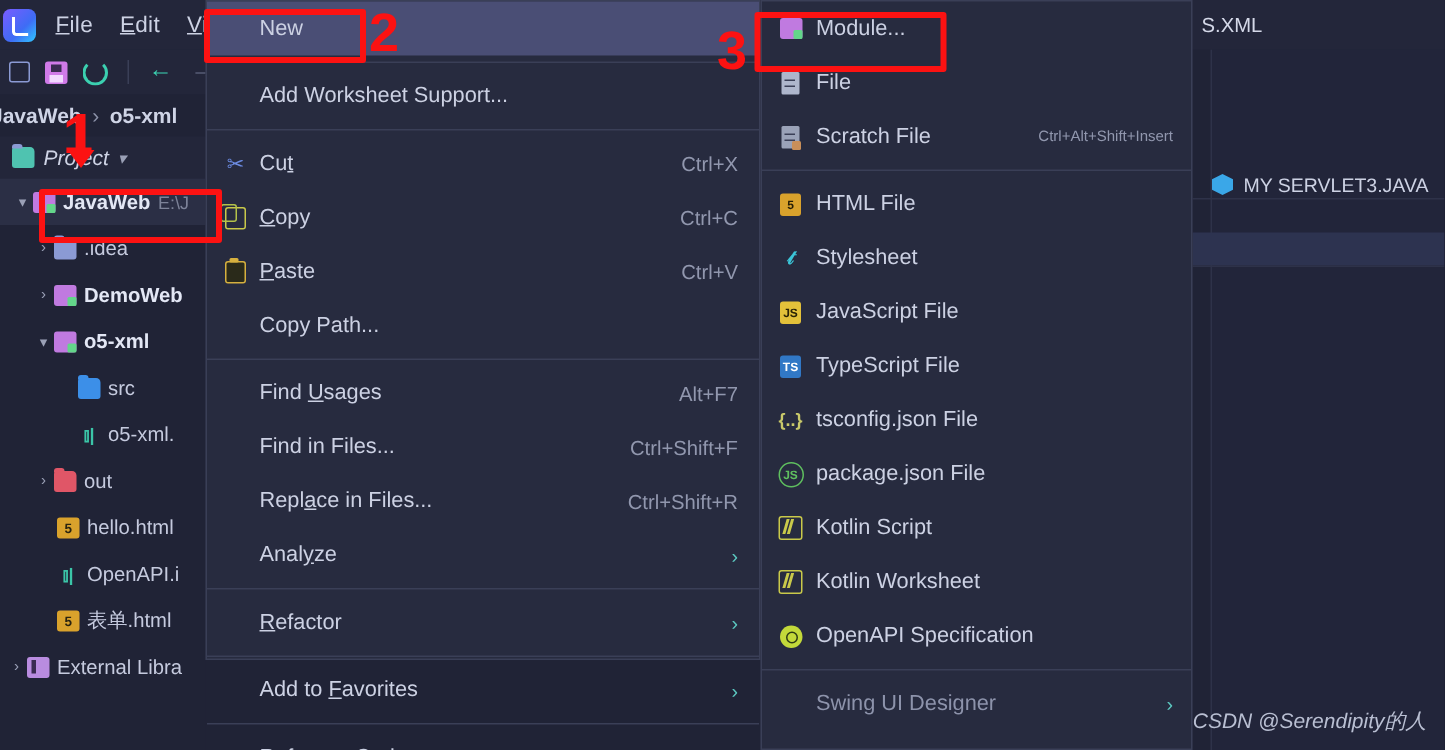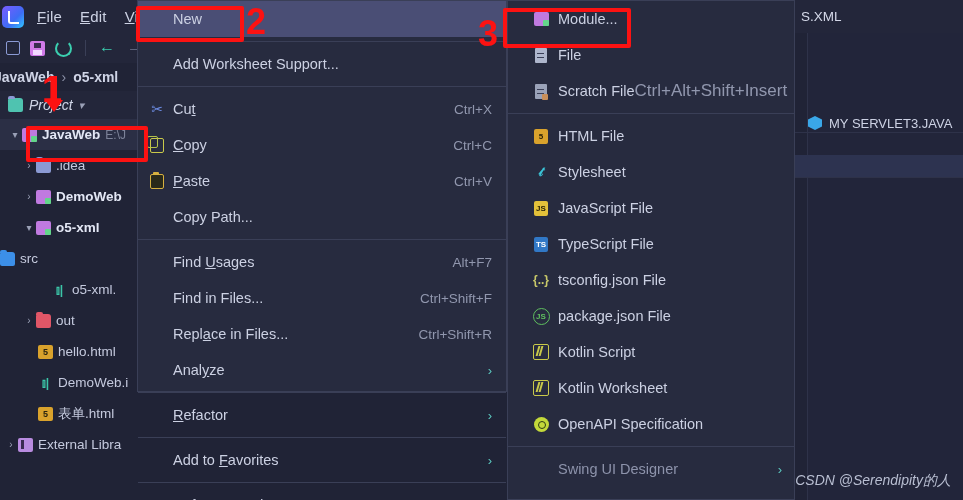--- a/index.html
+++ b/index.html
@@ -107,21 +107,21 @@
     position:absolute;left:808px;top:110px;width:155px;height:26px;
     display:flex;align-items:center;gap:7px;color:#cdd2e4;font-size:13px;
   }
   .ic-cube{
     width:14px;height:14px;background:#3aa7e8;flex:0 0 auto;
     clip-path:polygon(50% 0%,100% 25%,100% 75%,50% 100%,0% 75%,0% 25%);
   }
 
   
   .ctxmenu{
-    position:absolute;left:137px;top:0px;width:370px;height:392px;
+    position:absolute;left:137px;top:0px;width:370px;height:440px;
     background:#272b3f;border:1px solid #3a3f57;box-sizing:border-box;
     color:#ccd1e3;font-size:14.5px;
   }
   .mrow{
     height:36px;display:flex;align-items:center;padding:0 14px 0 10px;position:relative;
   }
   .mrow.hl{background:#4a4e75;}
   .m-ic{width:18px;flex:0 0 auto;display:flex;align-items:center;justify-content:center;}
   .m-label{margin-left:7px;white-space:nowrap;}
   .m-label u{text-decoration:underline;}
@@ -134,24 +134,24 @@
   .ic-copy:before{content:"";position:absolute;left:-4px;top:-3px;width:9px;height:10px;border:1.6px solid #b3c24a;border-radius:2px;}
   .ic-paste{width:12px;height:13px;border:1.6px solid #d6b03f;border-radius:2px;position:relative;background:#2a2a1a;}
   .ic-paste:before{content:"";position:absolute;left:2px;top:-3px;width:6px;height:3px;background:#d6b03f;border-radius:1px;}
 
   
   .submenu{
     position:absolute;left:507px;top:0px;width:288px;height:500px;
     background:#272b3f;border:1px solid #3a3f57;box-sizing:border-box;
     color:#ccd1e3;font-size:14.5px;
   }
-  .srow{height:36px;display:flex;align-items:center;padding:0 12px 0 24px;}
+  .srow{height:36px;display:flex;align-items:center;padding:0 12px 0 10px;}
   .s-ic{width:18px;height:16px;flex:0 0 auto;display:flex;align-items:center;justify-content:center;}
   .s-label{margin-left:8px;white-space:nowrap;}
-  .s-key{margin-left:auto;color:#9197ae;font-size:17px;}
+  .s-key{margin-left:auto;color:#9197ae;font-size:10px;}
   .s-arrow{margin-left:auto;color:#5cc8c0;font-size:13px;}
 
   .ic-file{width:12px;height:15px;background:#aeb6cc;border-radius:1px;position:relative;}
   .ic-file:after{content:"";position:absolute;left:2px;top:5px;width:7px;height:1.5px;background:#3a3f57;box-shadow:0 4px 0 #3a3f57;}
   .ic-file.scratch{background:#9aa2b8;}
   .ic-file.scratch:before{content:"";position:absolute;right:-1px;bottom:-1px;width:6px;height:6px;background:#c98f5a;border-radius:1px;}
   .ic-dir{width:14px;height:11px;background:#8b9ad4;border-radius:2px;position:relative;}
   .ic-dir:before{content:"";position:absolute;left:0;top:-2px;width:6px;height:3px;background:#8b9ad4;border-radius:2px 2px 0 0;}
   .badge{
     width:14px;height:15px;border-radius:2px;display:flex;align-items:center;justify-content:center;
@@ -241,40 +241,40 @@
     <div class="trow" style="padding-left:22px;">
       <span class="arrow">›</span>
       <span class="ic ic-mod"></span>
       <span class="tname bold">DemoWeb</span>
     </div>
     <div class="trow" style="padding-left:22px;">
       <span class="arrow">▾</span>
       <span class="ic ic-mod"></span>
       <span class="tname bold">o5-xml</span>
     </div>
-    <div class="trow" style="align-items:center;">
+    <div class="trow" style="padding-left:52px;align-items:center;">
       <span class="ic ic-folder blue"></span>
       <span class="tname">src</span>
     </div>
     <div class="trow" style="padding-left:52px;">
       <span class="ic ic-xml">⫾|</span>
       <span class="tname">o5-xml.</span>
     </div>
     <div class="trow" style="padding-left:22px;">
       <span class="arrow">›</span>
       <span class="ic ic-folder red"></span>
       <span class="tname">out</span>
     </div>
     <div class="trow" style="padding-left:38px;">
       <span class="ic ic-html">5</span>
       <span class="tname">hello.html</span>
     </div>
     <div class="trow" style="padding-left:38px;">
       <span class="ic ic-xml">⫾|</span>
-      <span class="tname">DemoWeb.i</span>
+      <span class="tname">OpenAPI.i</span>
     </div>
     <div class="trow" style="padding-left:38px;">
       <span class="ic ic-html">5</span>
       <span class="tname">表单.html</span>
     </div>
     <div class="trow" style="padding-left:4px;">
       <span class="arrow">›</span>
       <span class="ic ic-lib"></span>
       <span class="tname">External Libra</span>
     </div>

